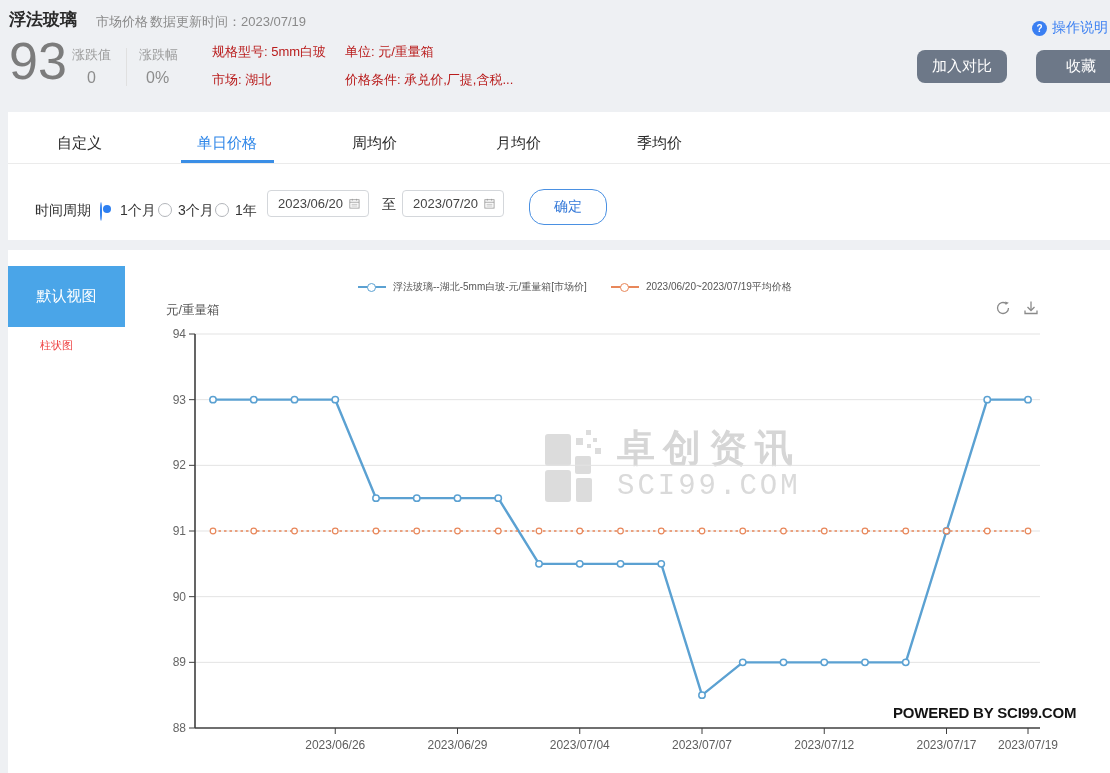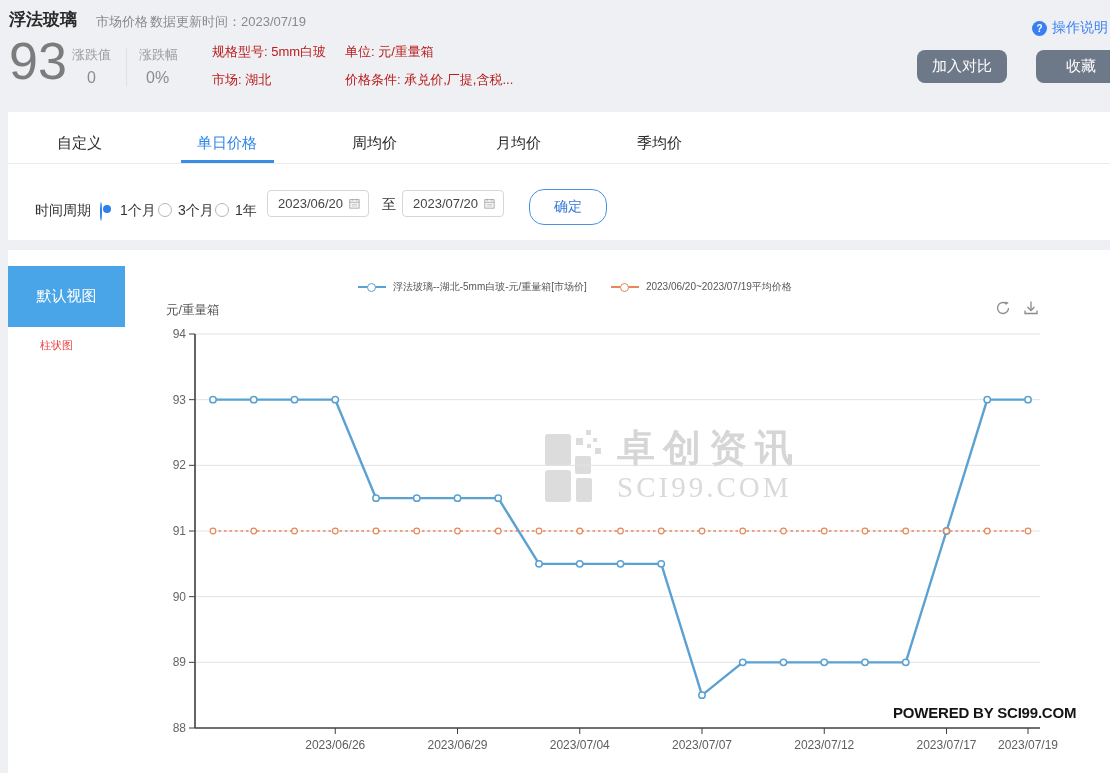--- a/index.html
+++ b/index.html
@@ -58,21 +58,21 @@
   .lg-mark { position:relative; width:28px; height:10px; }
   .lg-mark::before { content:''; position:absolute; left:0; right:0; top:4.2px; height:1.6px; background:var(--c,#999); }
   .lg-mark i { position:absolute; left:9px; top:0.5px; width:9px; height:9px; border:1.6px solid var(--c,#999);
                border-radius:50%; background:#fff; }
   .tool-icon { width:20px; height:20px; cursor:pointer; }
   .y-title { left:158px; top:52px; font-size:12.5px; color:#555; z-index:3; }
   #chart-svg { left:152px; top:75px; z-index:2; }
   #chart-svg text { font-family:"Liberation Sans", sans-serif; }
   .watermark { left:505px; top:176px; z-index:1; display:flex; gap:14px; align-items:flex-start;margin-left:32px; }
   .wm-cn { font-size:38px; font-weight:bold; color:#d6d6d6; letter-spacing:8px; line-height:44px; }
-  .wm-en { font-family:Liberation Serif, serif; font-size:29px; color:#dadada; letter-spacing:3px; line-height:34px; }
+  .wm-en { font-family:Liberation Mono, monospace; font-size:29px; color:#dadada; letter-spacing:3px; line-height:34px; }
   .powered { left:885px; top:454px; font-size:15px; font-weight:bold; color:#141414; z-index:3; letter-spacing:-0.2px; }
 </style>
 </head>
 <body>
 
 <div id="header">
   <div class="abs h-title">浮法玻璃</div>
   <div class="abs h-tag">市场价格</div>
   <div class="abs h-update">
     <span>数据更新时间：</span><span>2023/07/19</span>

